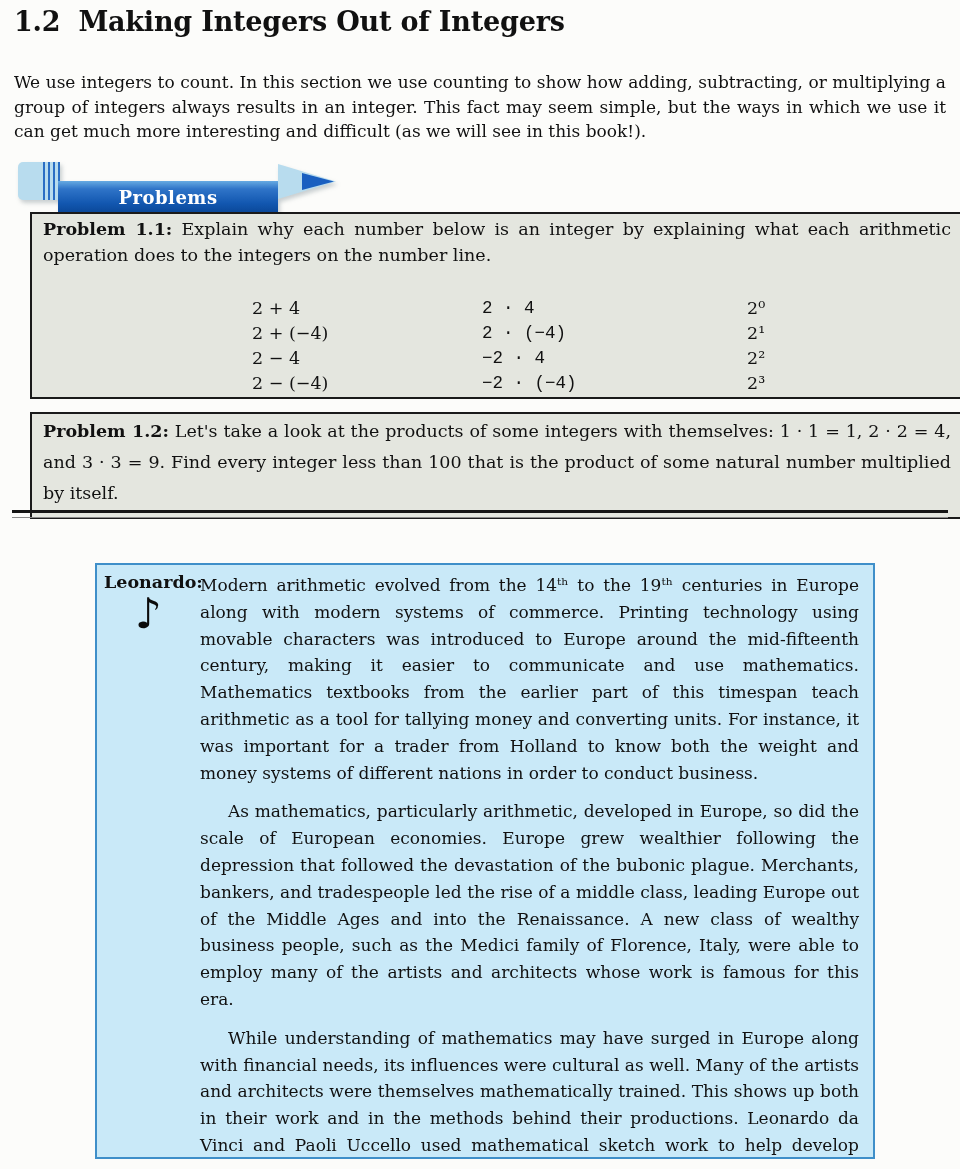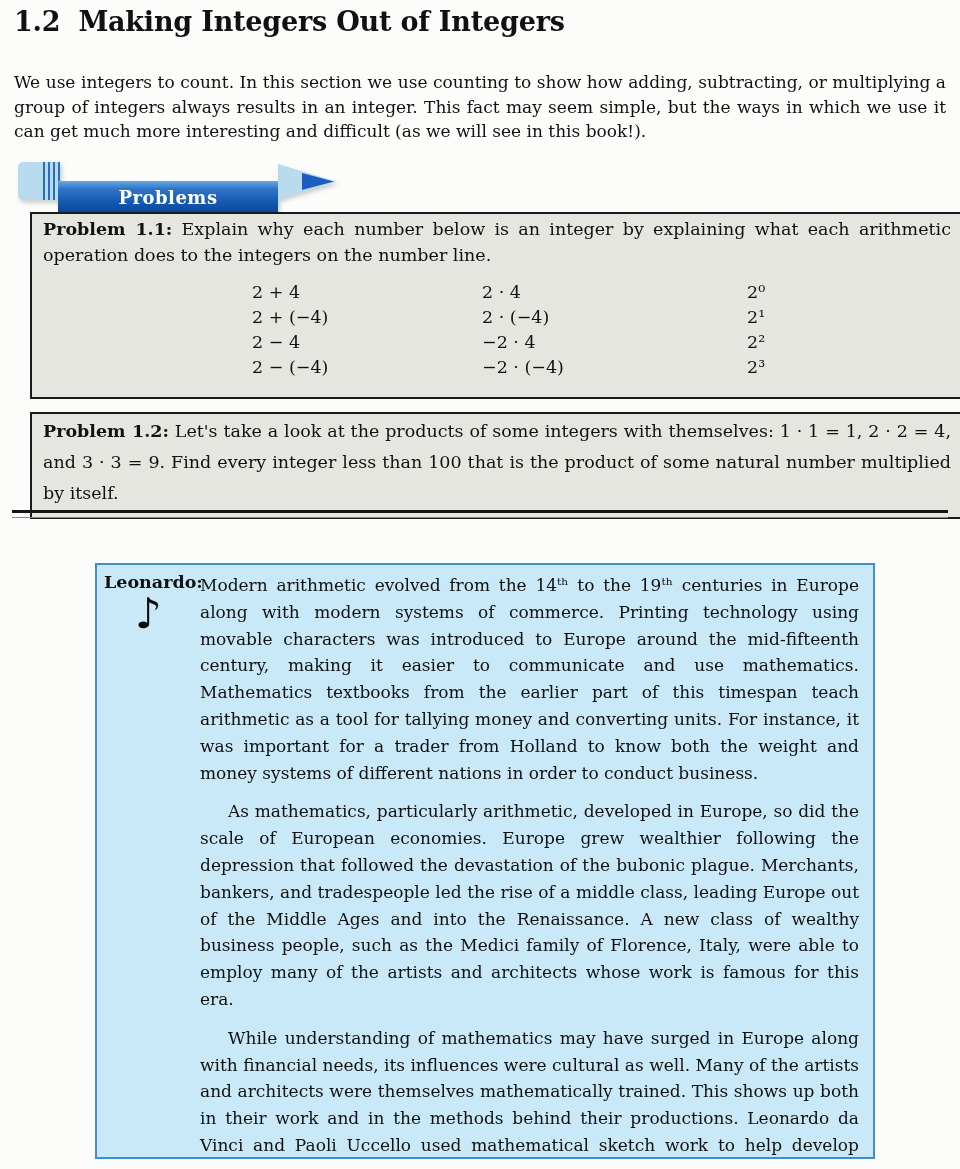--- a/index.html
+++ b/index.html
@@ -63,24 +63,24 @@
     position:absolute; left:30px; width:934px;
     background:var(--problem_box_bg,#e4e6df);
     border:2px solid #1a1a1a;
     padding:2px 11px;
     font-size:17.5px; line-height:26px; text-align:justify;
   }
   .box1 { top:212px; height:187px; }
   .box2 { top:412px; height:107px; line-height:31px; }
   .plabel { font-weight:bold; }
 
-  .mathgrid { position:relative; height:110px; margin-top:12px; text-align:left; }
+  .mathgrid { position:relative; height:110px; margin-top:28px; text-align:left; }
   .mcol { position:absolute; top:0; font-size:17.5px; }
   .mcol > div { height:25px; line-height:25px; }
-  .mc1 { left:209px; } .mc2 { left:439px; } .mc3 { left:704px; }
+  .mc1 { left:209px; } .mc2 { left:439px;font-family:Liberation Mono, monospace; } .mc3 { left:704px; }
 
   
   .rule-wrap { position:absolute; top:510px; left:12px; width:936px; }
   .rule-thick { height:3px; background:#151515; }
   .rule-thin  { height:1px; background:#8a8a8a; margin-top:4px; }
 
   
   .sidenote {
     position:absolute; top:563px; left:95px; width:780px; height:596px;
     background:var(--sidenote_bg,#c9e9f8);

